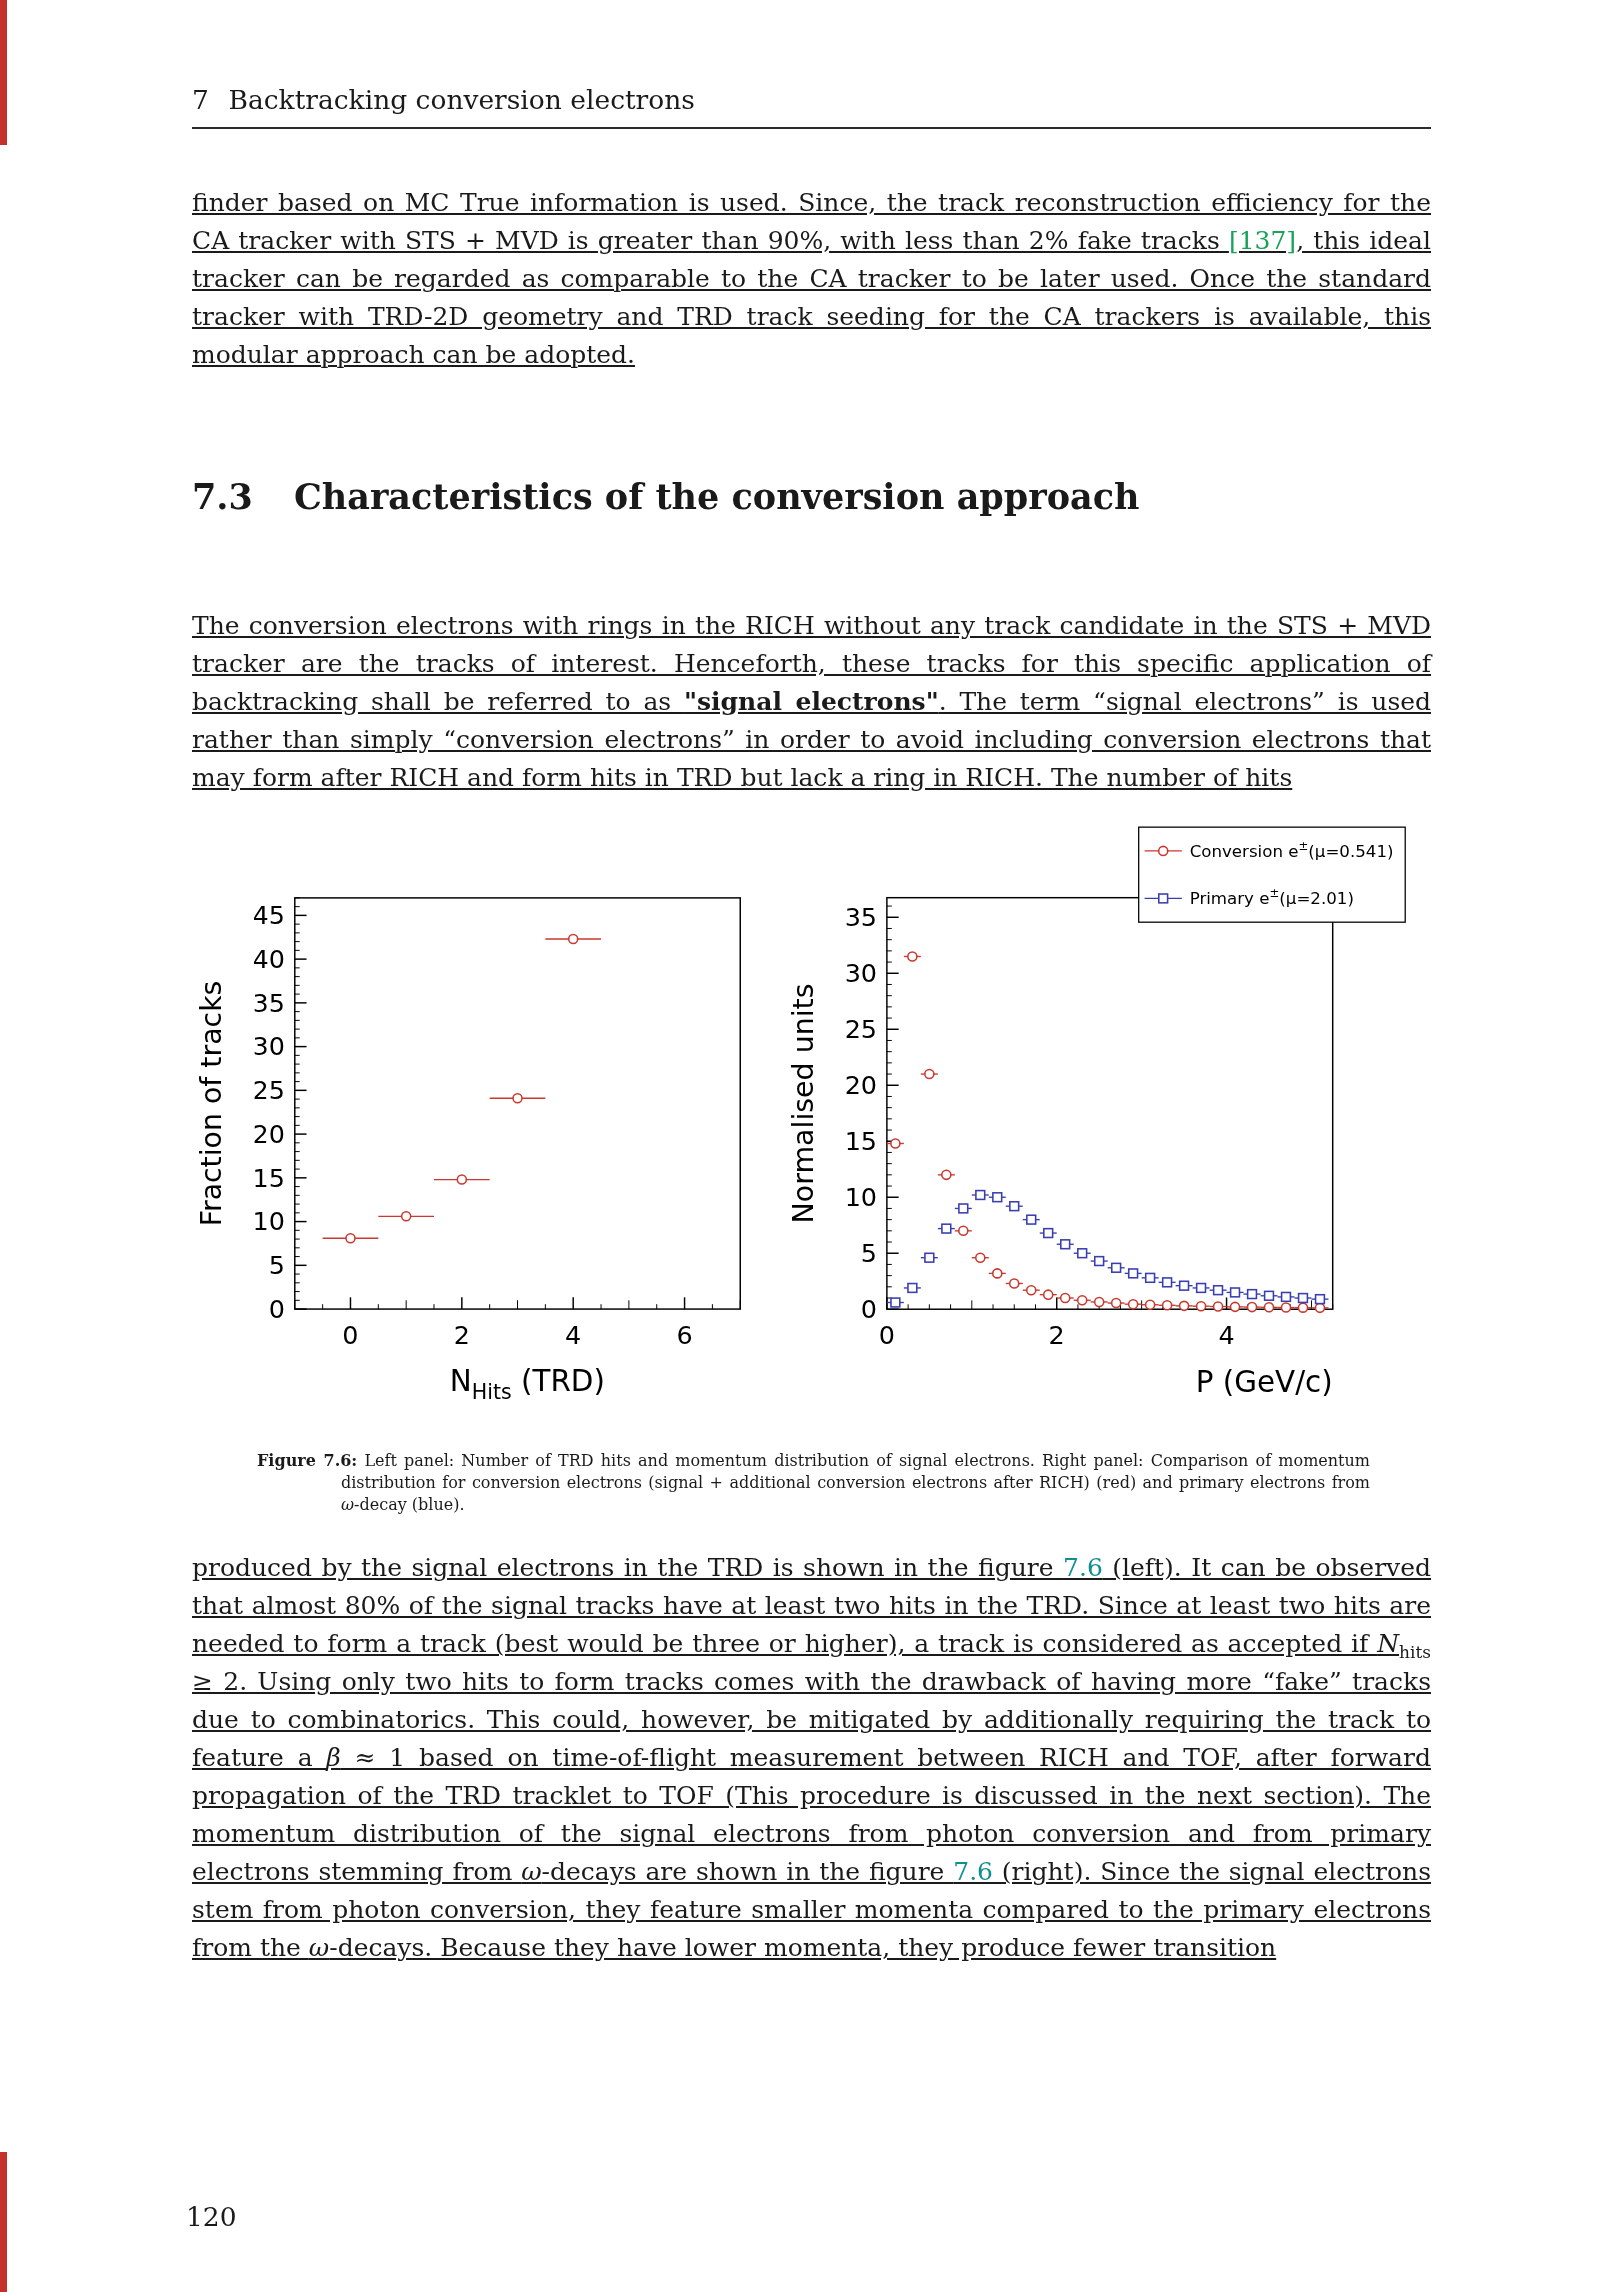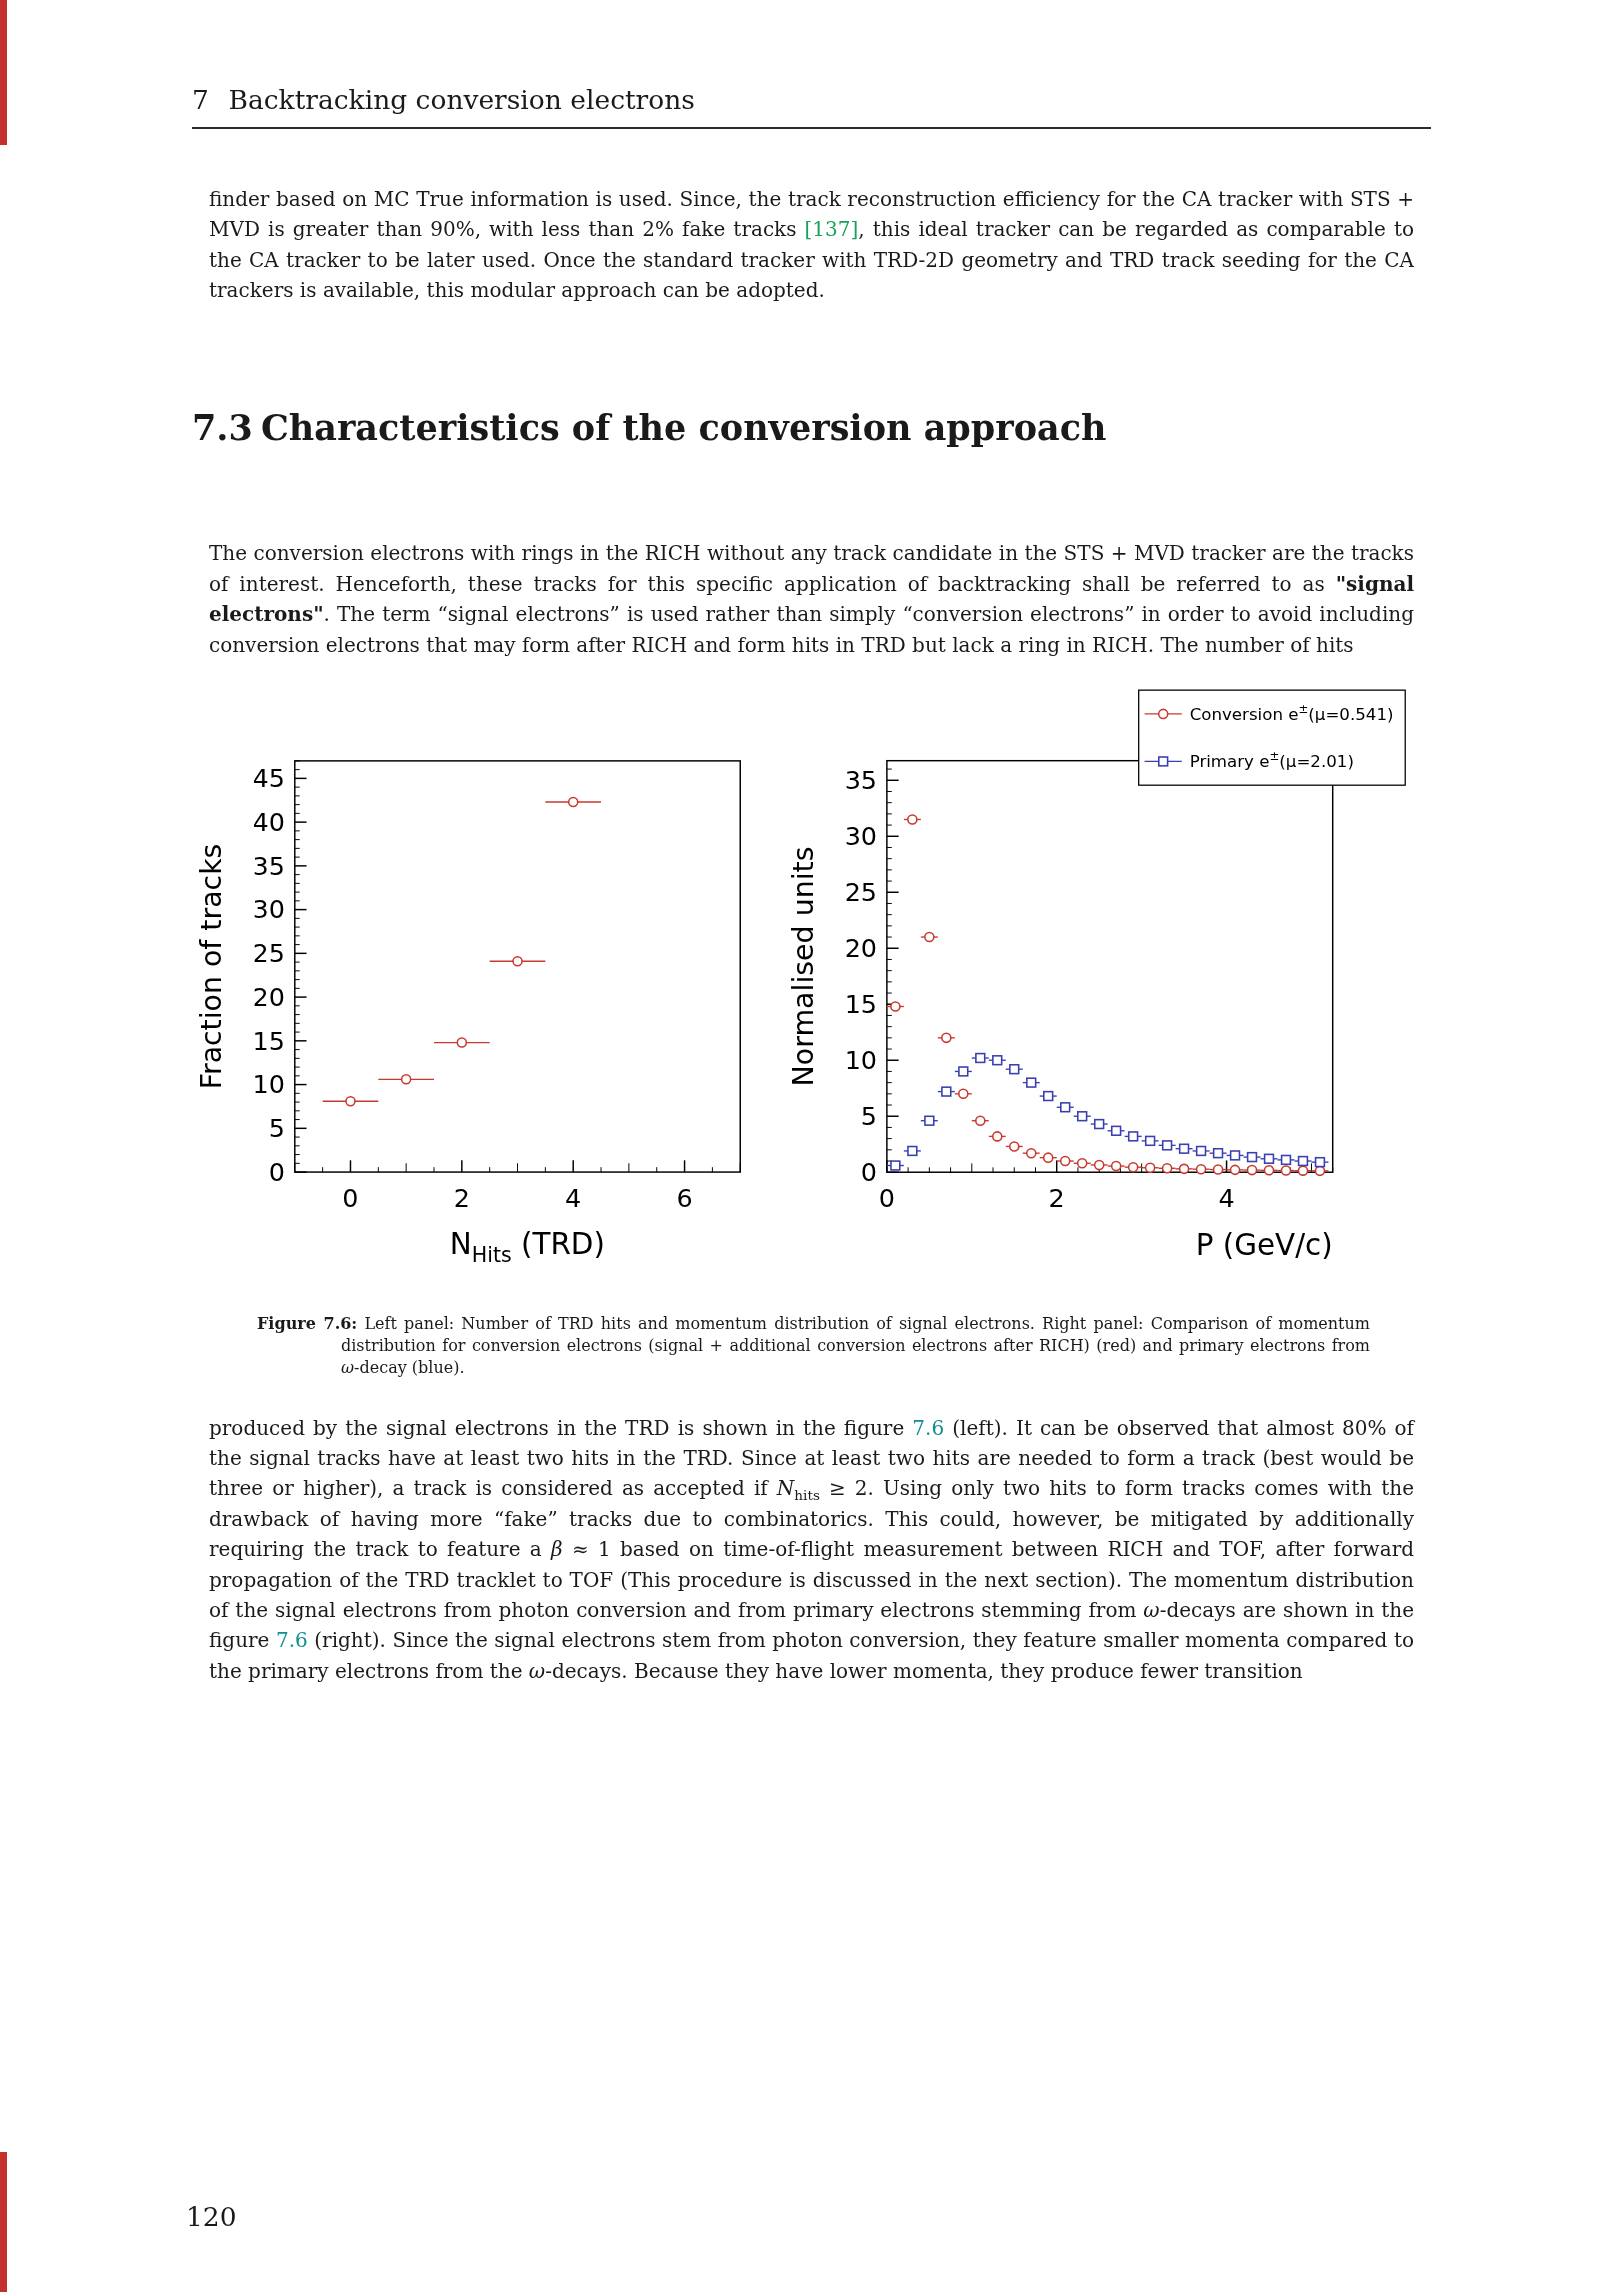--- a/index.html
+++ b/index.html
@@ -16,33 +16,34 @@
   .edge-red{position:absolute;left:0;width:6.9px;}
   #edge-top{top:0;height:145px;}
   #edge-bottom{top:2152px;height:140px;}
   .running-header{
     font-size:26.5px;
     padding-bottom:11.8px;
     border-bottom:2px solid #2b2b2b;
   }
   .running-header .chap-num{margin-right:19.6px;}
   .body-text{
-    font-size:20px;
+    font-size:25px;
     line-height:1.52;
     text-align:justify;
-    margin:17px;
+    margin:0;
+    text-decoration:underline;
   }
   #para-1{margin-top:55px;}
   .section-heading{
     margin:102px 0 90px 0;
     font-size:35px;
     font-weight:bold;
     font-family:"DejaVu Serif", serif;
   }
-  .section-heading .sec-num{margin-right:8px;}
+  .section-heading .sec-num{margin-right:41px;}
   figure{margin:27.4px 0 0 0;padding:0;}
   .charts-row{display:flex;gap:19.6px;align-items:flex-start;}
   svg text{font-family:"DejaVu Sans", sans-serif;fill:#000;}
   .caption{
     margin:23px 61px 0 65px;
     padding-left:84px;
     text-indent:-84px;
     font-size:16px;
     line-height:1.38;
     text-align:justify;

